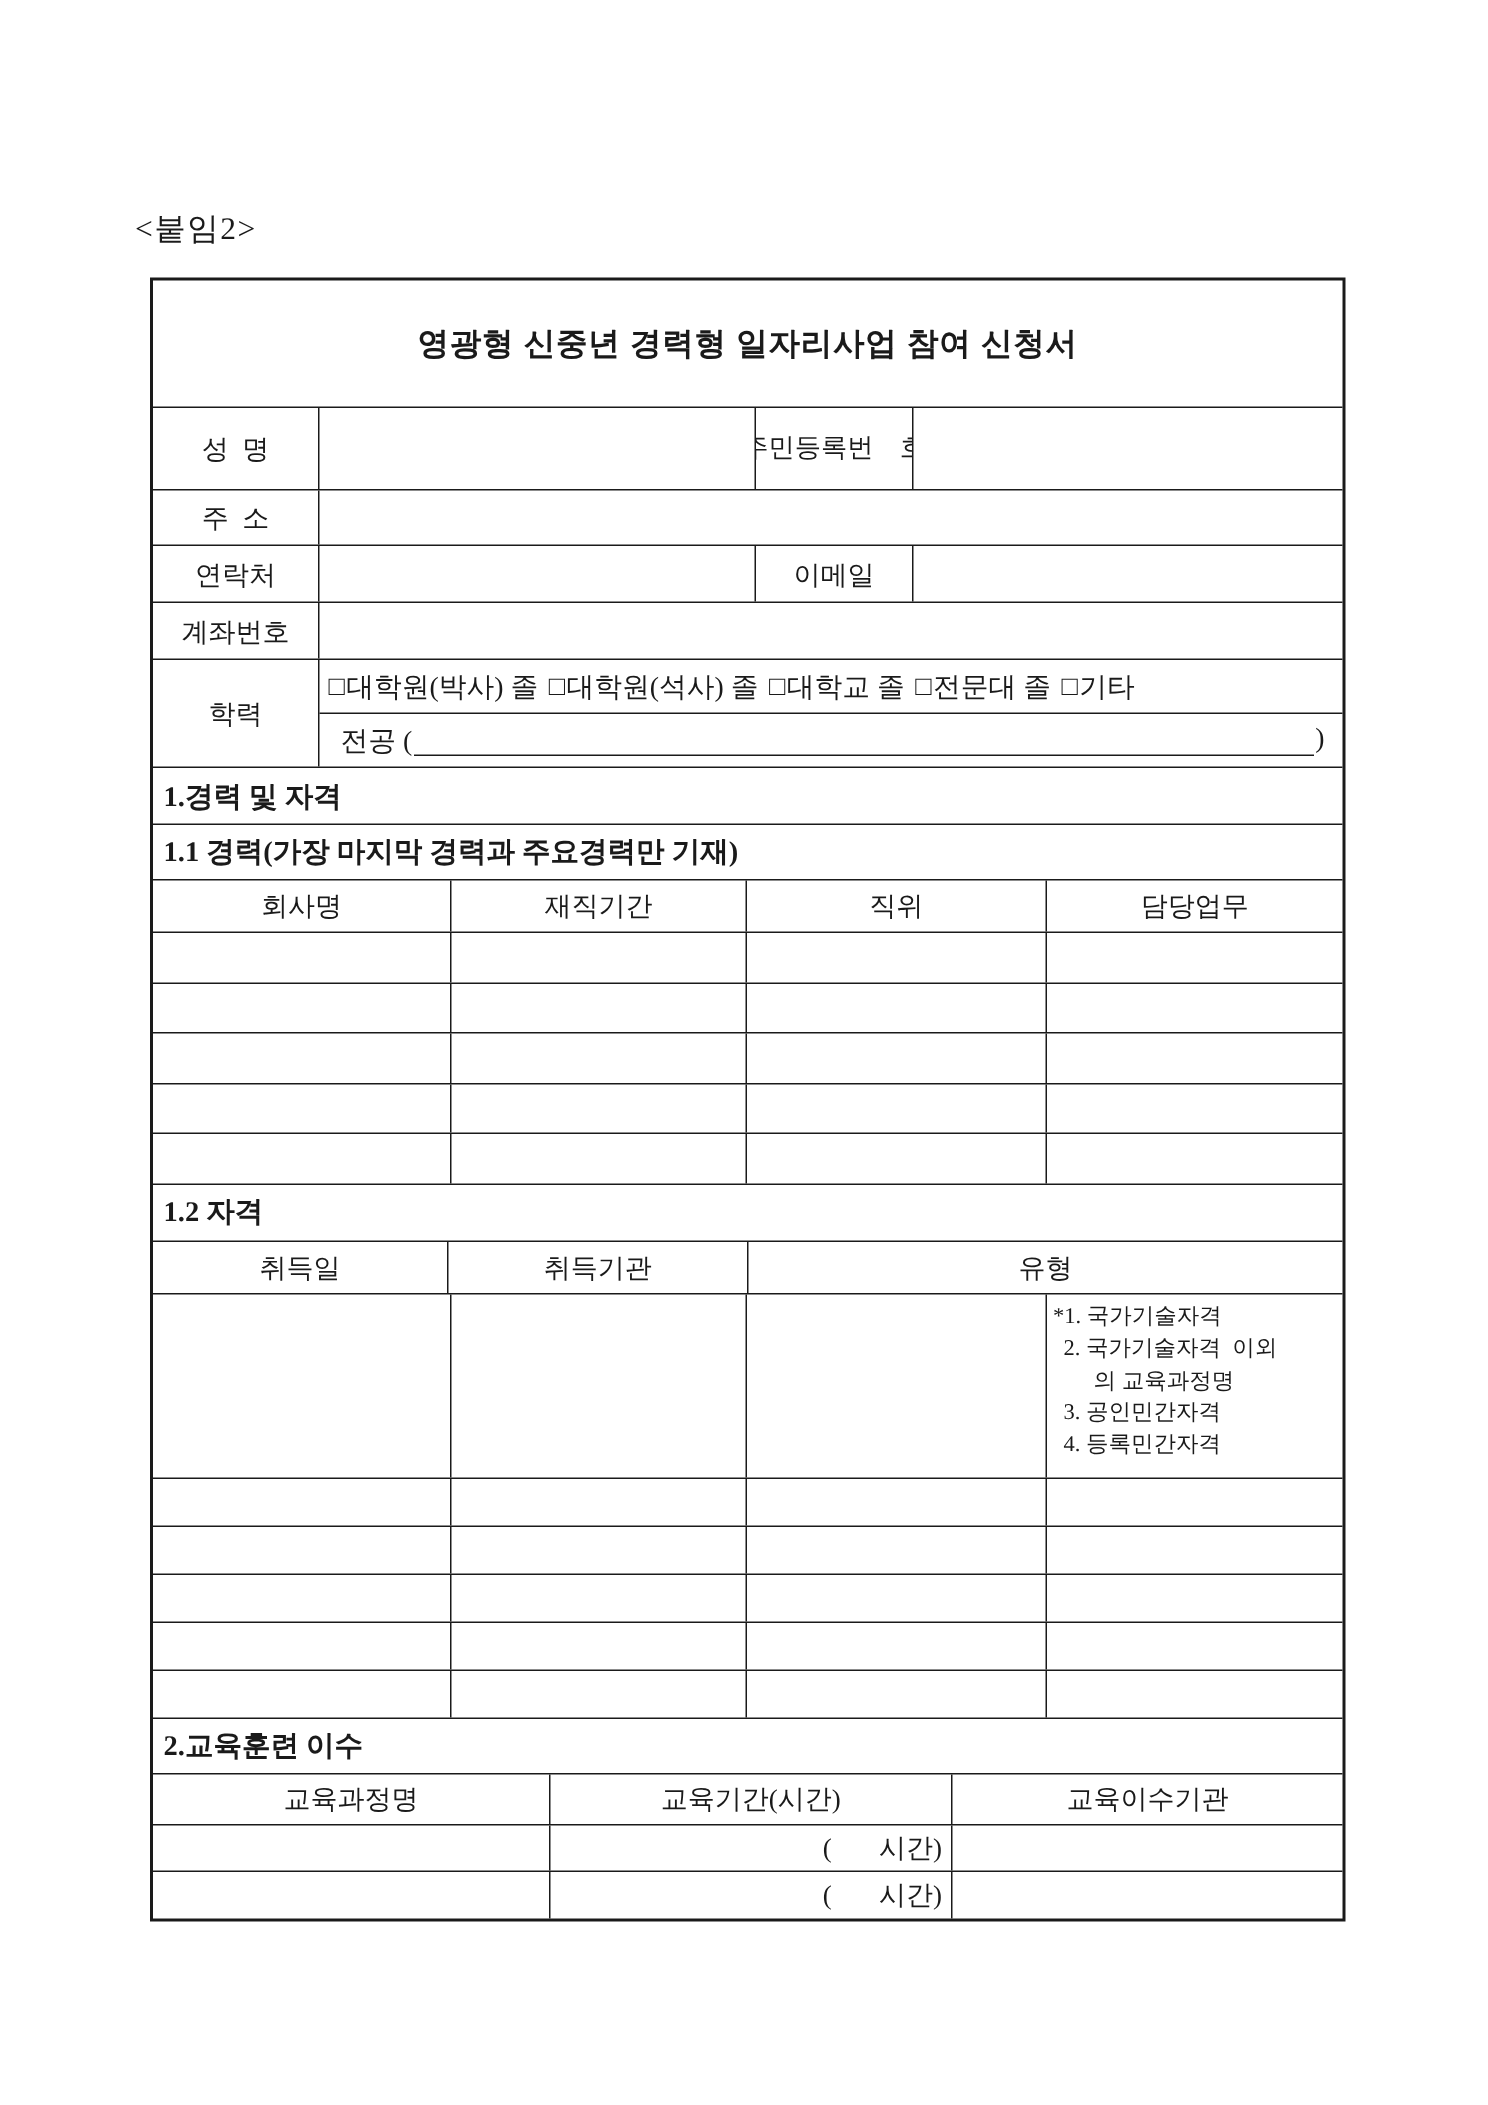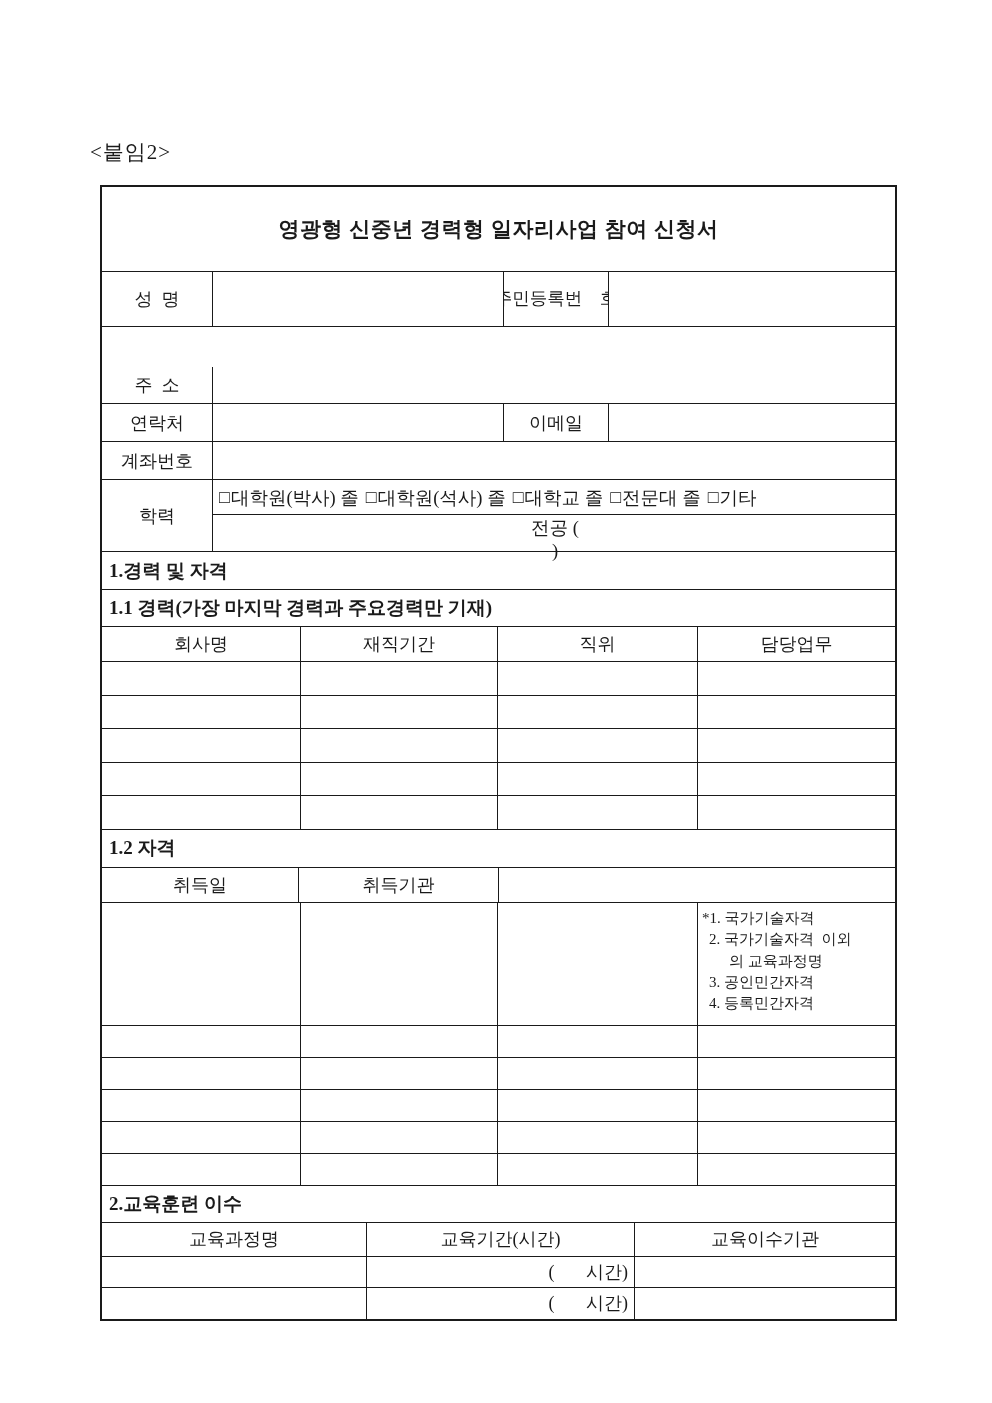--- a/index.html
+++ b/index.html
@@ -64,38 +64,38 @@
   }
 
   
   .w-label  { flex: 0 0 111px; }
   .w-value  { flex: 0 0 291px; }
   .w-label2 { flex: 0 0 105px; }
 
   .two-line { flex-direction: row; line-height: 1.25; font-size: 17.5px; justify-content: center; }
 
   .r-name    { height: 55px; }
-  .r-addr    { height: 37px; margin-top: 40px; }
+  .r-addr    { height: 37px; }
   .r-contact { height: 38px; }
   .r-account { height: 38px; }
   .r-edu     { height: 72px; }
 
   .edu-right { flex: 1 1 auto; display: flex; flex-direction: column; }
   .edu-sub {
     box-sizing: border-box;
     height: 36px;
     display: flex;
     align-items: center;
     padding-left: 6px;
     font-size: 18.5px;
   }
   .edu-sub.first { border-bottom: 1.5px solid #1a1a1a; }
   .cb-option { display: inline-flex; align-items: center; margin-right: 7px; white-space: pre; }
   .cb-glyph { font-size: 18px; margin-right: 1px; }
-  .major-line { padding-left: 14px; padding-right: 12px; flex-direction: column; }
+  .major-line { padding-left: 14px; padding-right: 12px; }
   .major-fill {
     flex: 1 1 auto;
     border-bottom: 1.2px solid #1a1a1a;
     height: 58%;
     margin: 0 1px;
   }
 
   .section-row {
     align-items: center;
     justify-content: flex-start;
@@ -237,20 +237,21 @@
         <div class="cell q2"></div>
         <div class="cell q3"></div>
         <div class="cell last"></div>
     </div>
 
     <div class="row section-row s12">1.2 자격</div>
 
     <div class="row thead">
       <div class="cell q2">취득일</div>
       <div class="cell q3">취득기관</div>
+      <div class="cell last">유형</div>
     </div>
 
     <div class="row q-tall">
       <div class="cell q1"></div>
       <div class="cell q2"></div>
       <div class="cell q3"></div>
       <div class="cell last type-cell">
         <span class="note-line">*1. 국가기술자격</span>
         <span class="note-line num">2. 국가기술자격  이외</span>
         <span class="note-line wrap">의 교육과정명</span>

